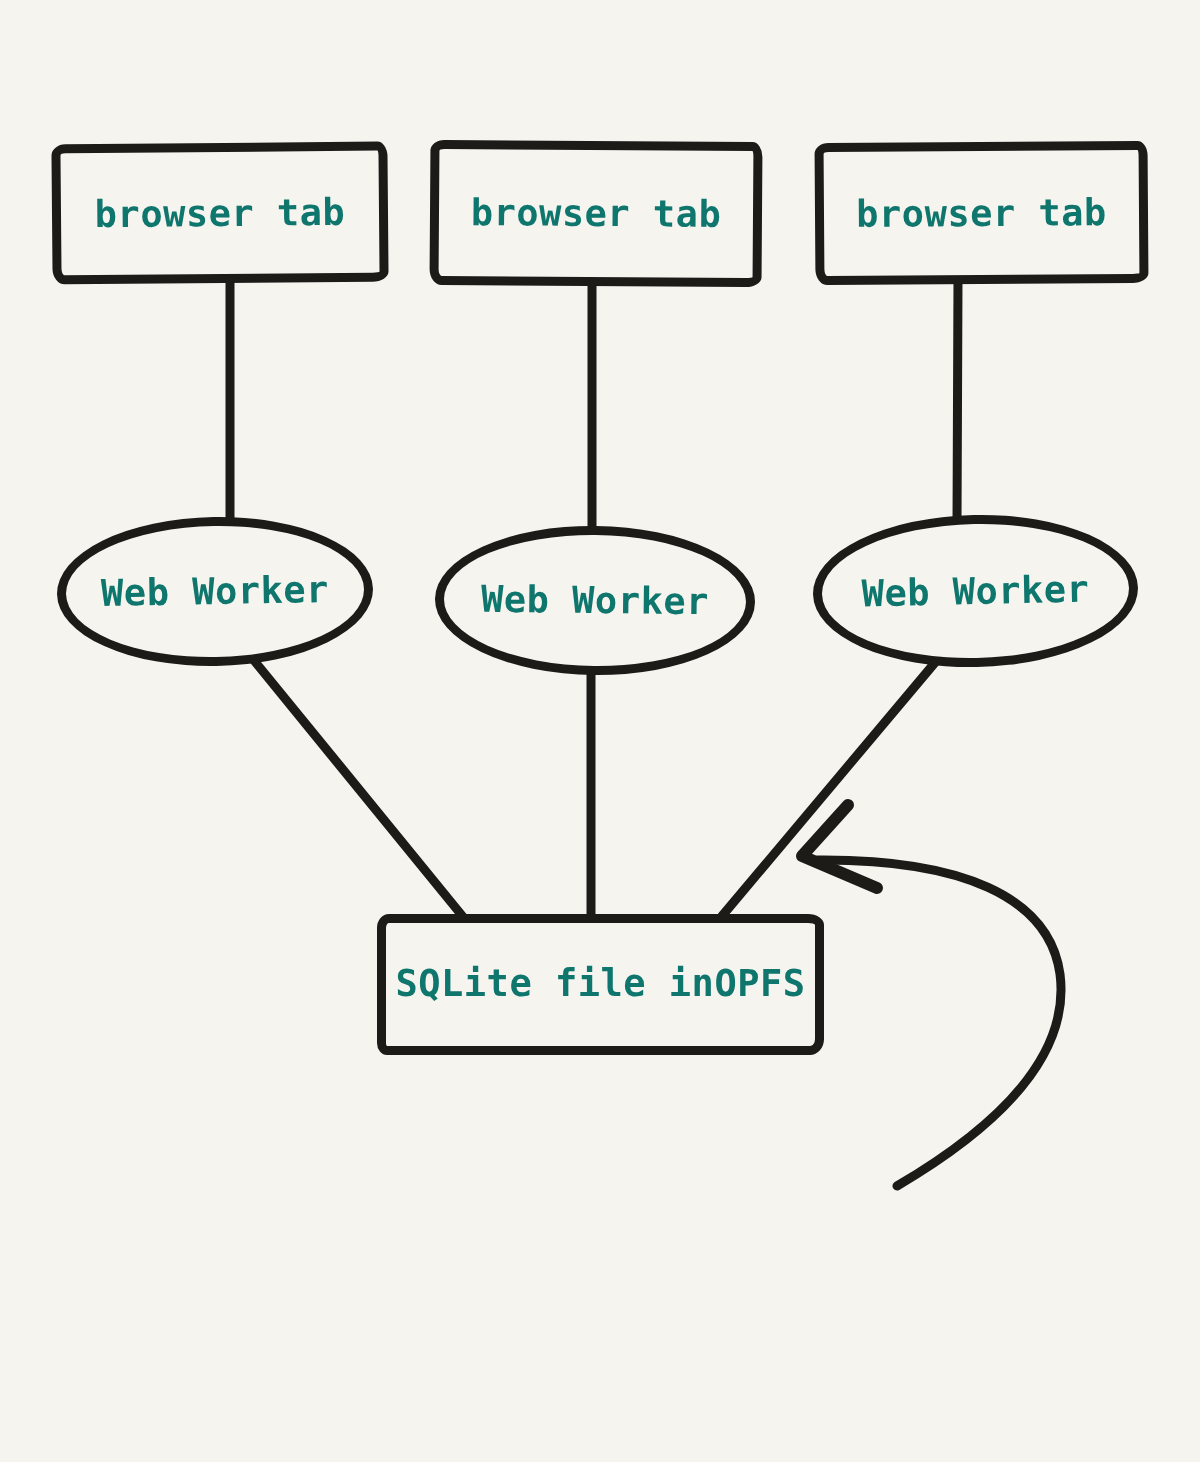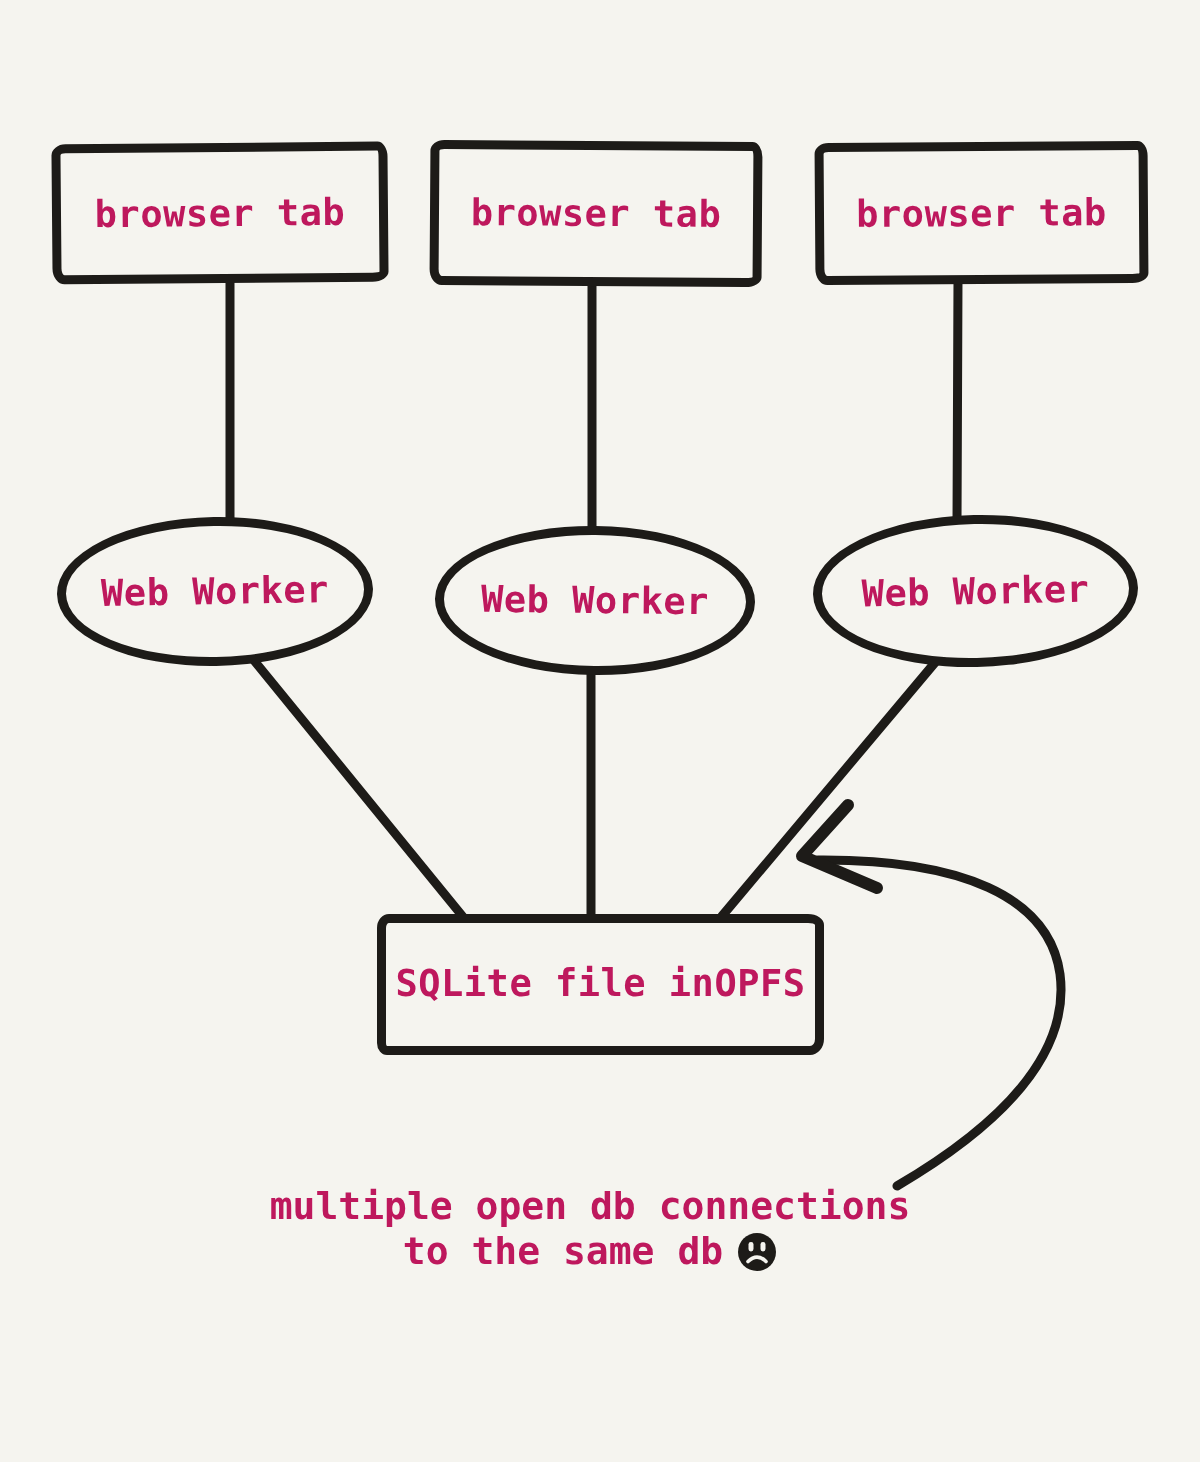--- a/index.html
+++ b/index.html
@@ -67,21 +67,21 @@
     gap: 14px;
   }
   .face-icon {
     display: inline-block;
     vertical-align: middle;
   }
 </style>
 </head>
 <body>
 
-<div class="canvas" style="background: rgb(245, 244, 239); color: #be185d;">
+<div class="canvas" style="background: rgb(245, 244, 239); color: #0f766e;">
 
   <svg class="connectors" viewBox="0 0 1200 1462" aria-hidden="true">
     <g stroke="#1d1b18" fill="none" stroke-linecap="round">
 
       <path d="M230 279 L230 527" stroke-width="9"></path>
       <path d="M592 281 L592 535" stroke-width="9"></path>
       <path d="M958 279 L957 522" stroke-width="9"></path>
 
       <path d="M252 658 L464 918" stroke-width="9"></path>
       <path d="M591 669 L591 918" stroke-width="9"></path>
@@ -110,26 +110,14 @@
   </div>
   <div class="node ellipse ww-3">
     <span>Web Worker</span>
   </div>
 
   <div class="node rect sqlite">
     <span>SQLite file in</span>
     <span>OPFS</span>
   </div>
 
-  <div class="caption">
-    <div>multiple open db connections</div>
-    <div class="caption-line2">
-      <span>to the same db</span>
-      <svg class="face-icon" width="40" height="40" viewBox="0 0 40 40" aria-hidden="true">
-        <circle cx="20" cy="20" r="19" fill="#1d1b18"></circle>
-        <rect x="11.5" y="10" width="5" height="9.5" rx="2.4" fill="#f5f4ef"></rect>
-        <rect x="23.5" y="10" width="5" height="9.5" rx="2.4" fill="#f5f4ef"></rect>
-        <path d="M11 29.5 Q20 20.5 29 29.5" stroke="#f5f4ef" stroke-width="3.6" fill="none" stroke-linecap="round"></path>
-      </svg>
-    </div>
-  </div>
 
 </div>
 
 </body></html>

